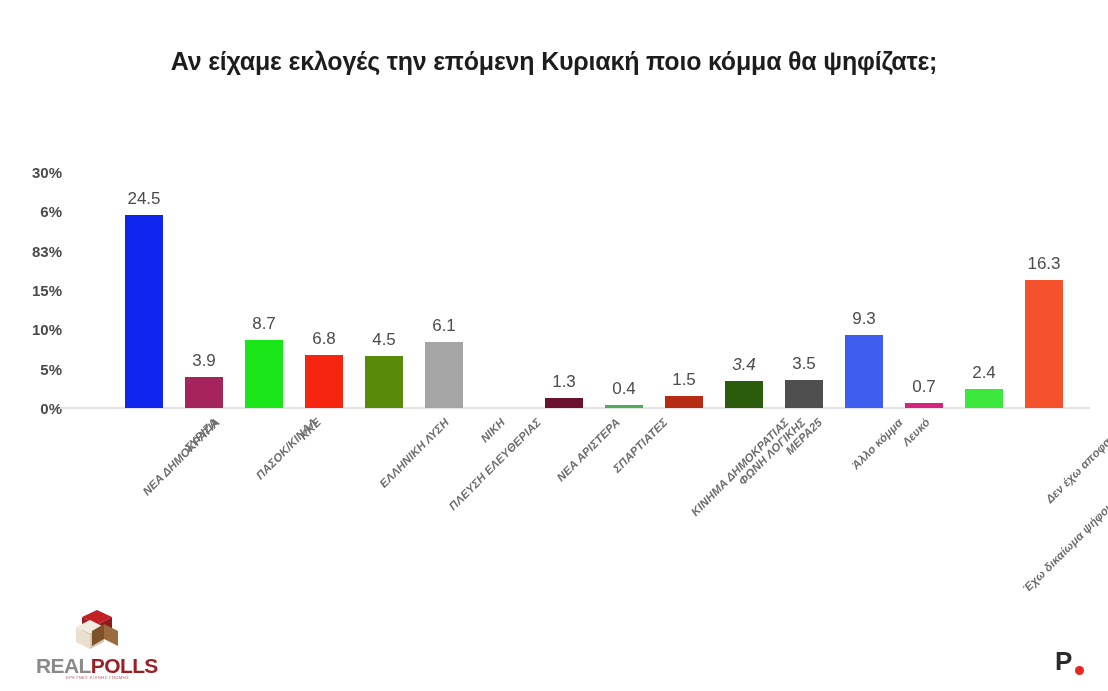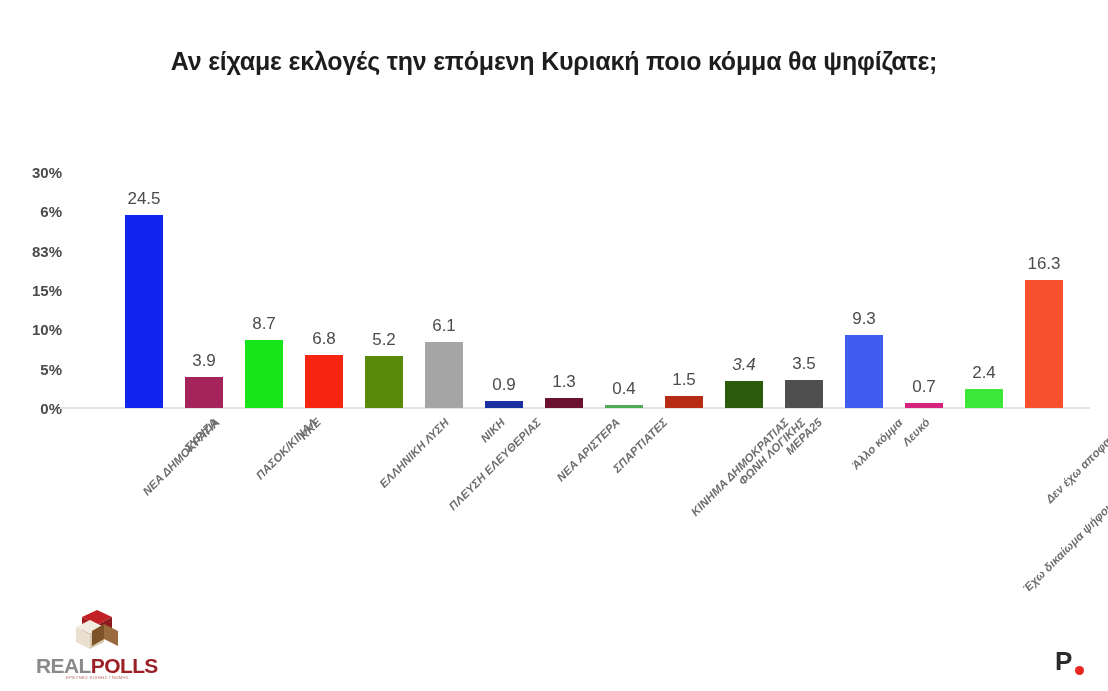--- a/index.html
+++ b/index.html
@@ -193,29 +193,25 @@
     <div class="bar-slot" style="left: 131px; width: 38px;">
       <div class="bar" style="height: 68.44px; background: rgb(25, 230, 25);"></div>
       <div class="bar-label" style="bottom: 74.44px;">8.7</div>
     </div>
     <div class="bar-slot" style="left: 191px; width: 38px;">
       <div class="bar" style="height: 53.4933px; background: rgb(245, 37, 15);"></div>
       <div class="bar-label" style="bottom: 59.4933px;">6.8</div>
     </div>
     <div class="bar-slot" style="left: 251px; width: 38px;">
       <div class="bar" style="height: 51.92px; background: rgb(90, 138, 10);"></div>
-      <div class="bar-label" style="bottom: 57.92px;">5.2</div>
+      <div class="bar-label" style="bottom: 57.92px;">4.5</div>
     </div>
     <div class="bar-slot" style="left: 311px; width: 38px;">
       <div class="bar" style="height: 66.08px; background: rgb(165, 165, 165);"></div>
       <div class="bar-label" style="bottom: 72.08px;">6.1</div>
-    </div>
-    <div class="bar-slot" style="left: 371px; width: 38px;">
-      <div class="bar" style="height: 7.08px; background: rgb(27, 47, 158);"></div>
-      <div class="bar-label" style="bottom: 13.08px;">0.9</div>
     </div>
     <div class="bar-slot" style="left: 431px; width: 38px;">
       <div class="bar" style="height: 10.2267px; background: rgb(107, 18, 49);"></div>
       <div class="bar-label" style="bottom: 16.2267px;">1.3</div>
     </div>
     <div class="bar-slot" style="left: 491px; width: 38px;">
       <div class="bar" style="height: 3.14667px; background: rgb(79, 171, 87);"></div>
       <div class="bar-label" style="bottom: 9.14667px;">0.4</div>
     </div>
     <div class="bar-slot" style="left: 551px; width: 38px;">

